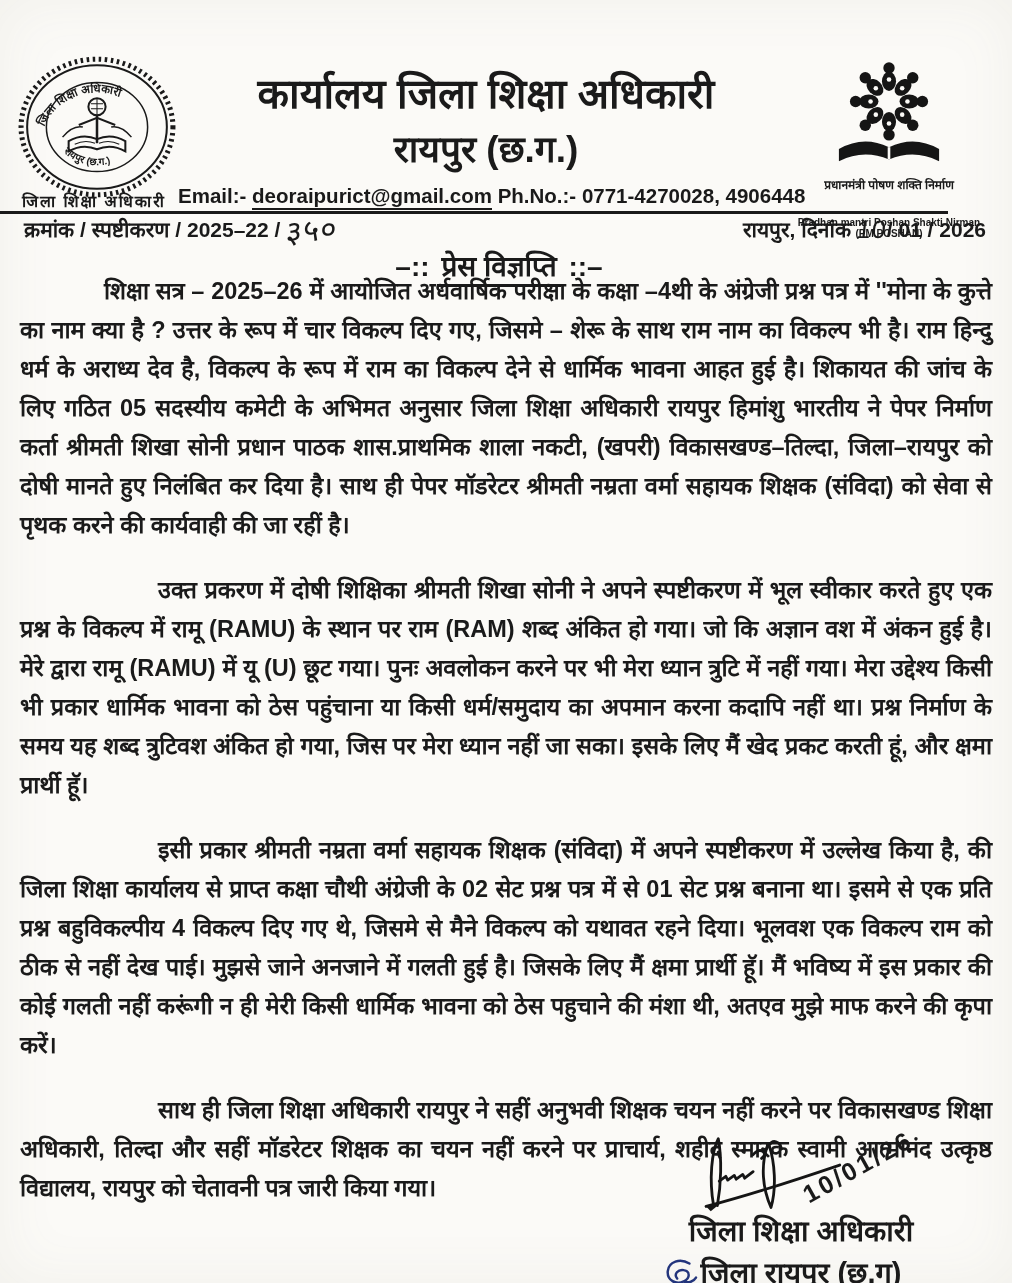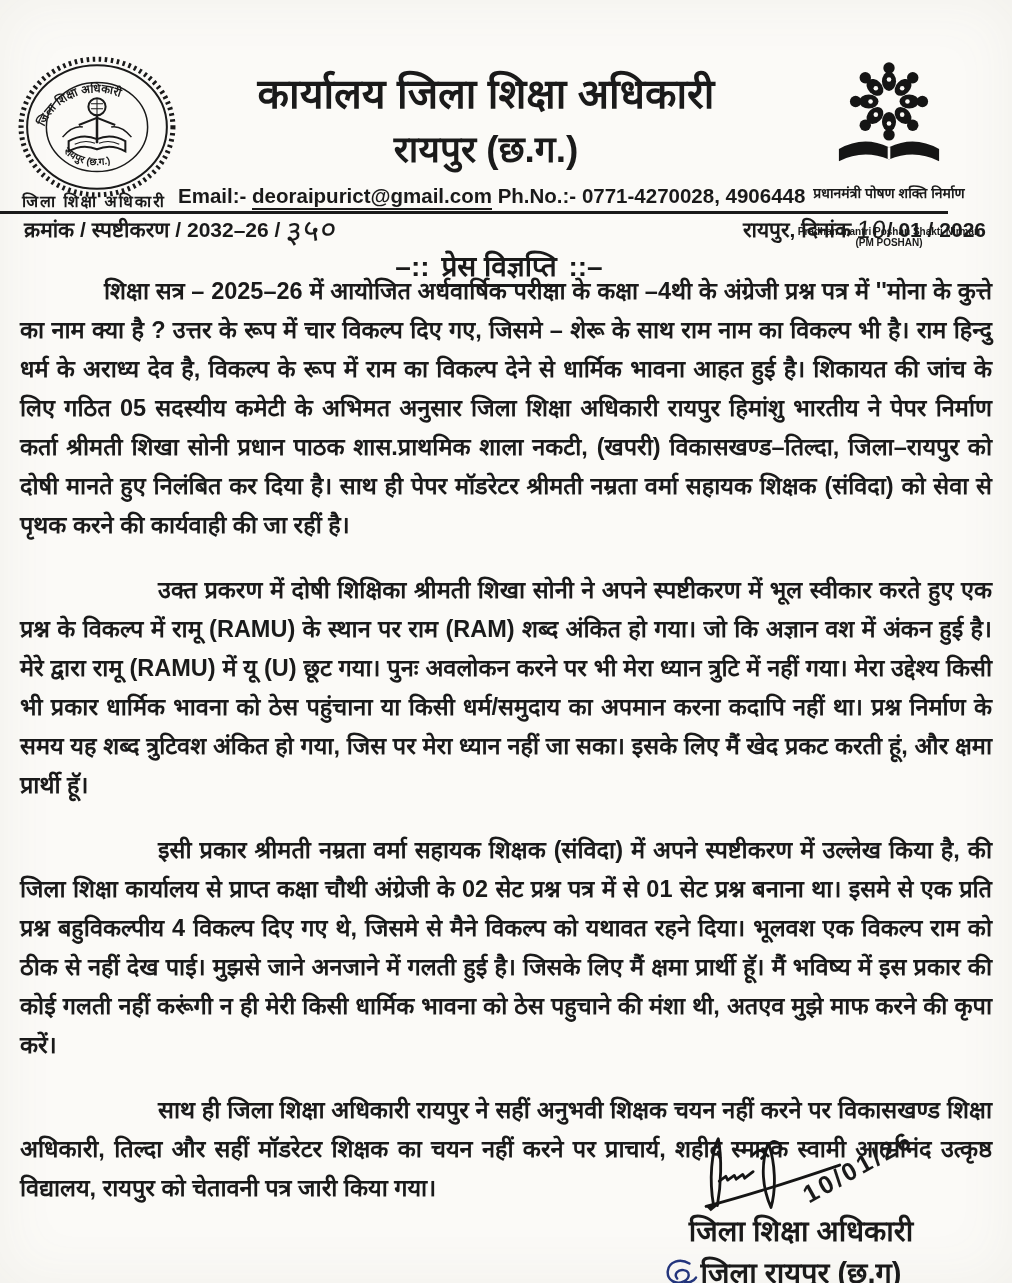--- a/index.html
+++ b/index.html
@@ -31,21 +31,21 @@
   }
   .office-sub{
     position:absolute;left:180px;top:122px;width:612px;
     text-align:center;font-size:37px;font-weight:700;
   }
   .pm-logo{
     position:absolute;left:782px;top:54px;width:214px;
     text-align:center;
   }
   .pm-logo svg{display:block;margin:0 auto;}
-  .pm-cap-hi{font-size:14px;font-weight:700;margin-top:13px;}
+  .pm-cap-hi{font-size:12px;font-weight:700;margin-top:6px;}
   .pm-cap-en{font-size:10px;font-weight:700;margin-top:24px;}
   .pm-cap-ab{font-size:10px;font-weight:700;}
   .contact-line{
     position:absolute;left:178px;top:184px;width:600px;
     font-size:20.5px;font-weight:700;white-space:nowrap;
   }
   .contact-line .email{border-bottom:2.5px solid var(--ink);padding-bottom:1px;}
   .header-rule{
     position:absolute;left:0;top:211px;width:948px;height:3px;
     background:var(--ink);
@@ -172,21 +172,21 @@
     <span>Email:-</span>
     <span class="email">deoraipurict@gmail.com</span>
     <span>Ph.No.:-</span>
     <span>0771-4270028, 4906448</span>
   </div>
 
   <div class="header-rule"></div>
 
   <div class="ref-row">
     <div>
-      <span>क्रमांक / स्पष्टीकरण / 2032–26 / </span><span class="hand">३५०</span>
+      <span>क्रमांक / स्पष्टीकरण / 2025–22 / </span><span class="hand">३५०</span>
     </div>
     <div>
       <span>रायपुर, दिनांक </span><span class="hand-date">10</span><span>/ 01 / 2026</span>
     </div>
   </div>
 
   <div class="press-title">
     <span>–::</span>
     <span class="u">प्रेस विज्ञप्ति</span>
     <span>::–</span>

